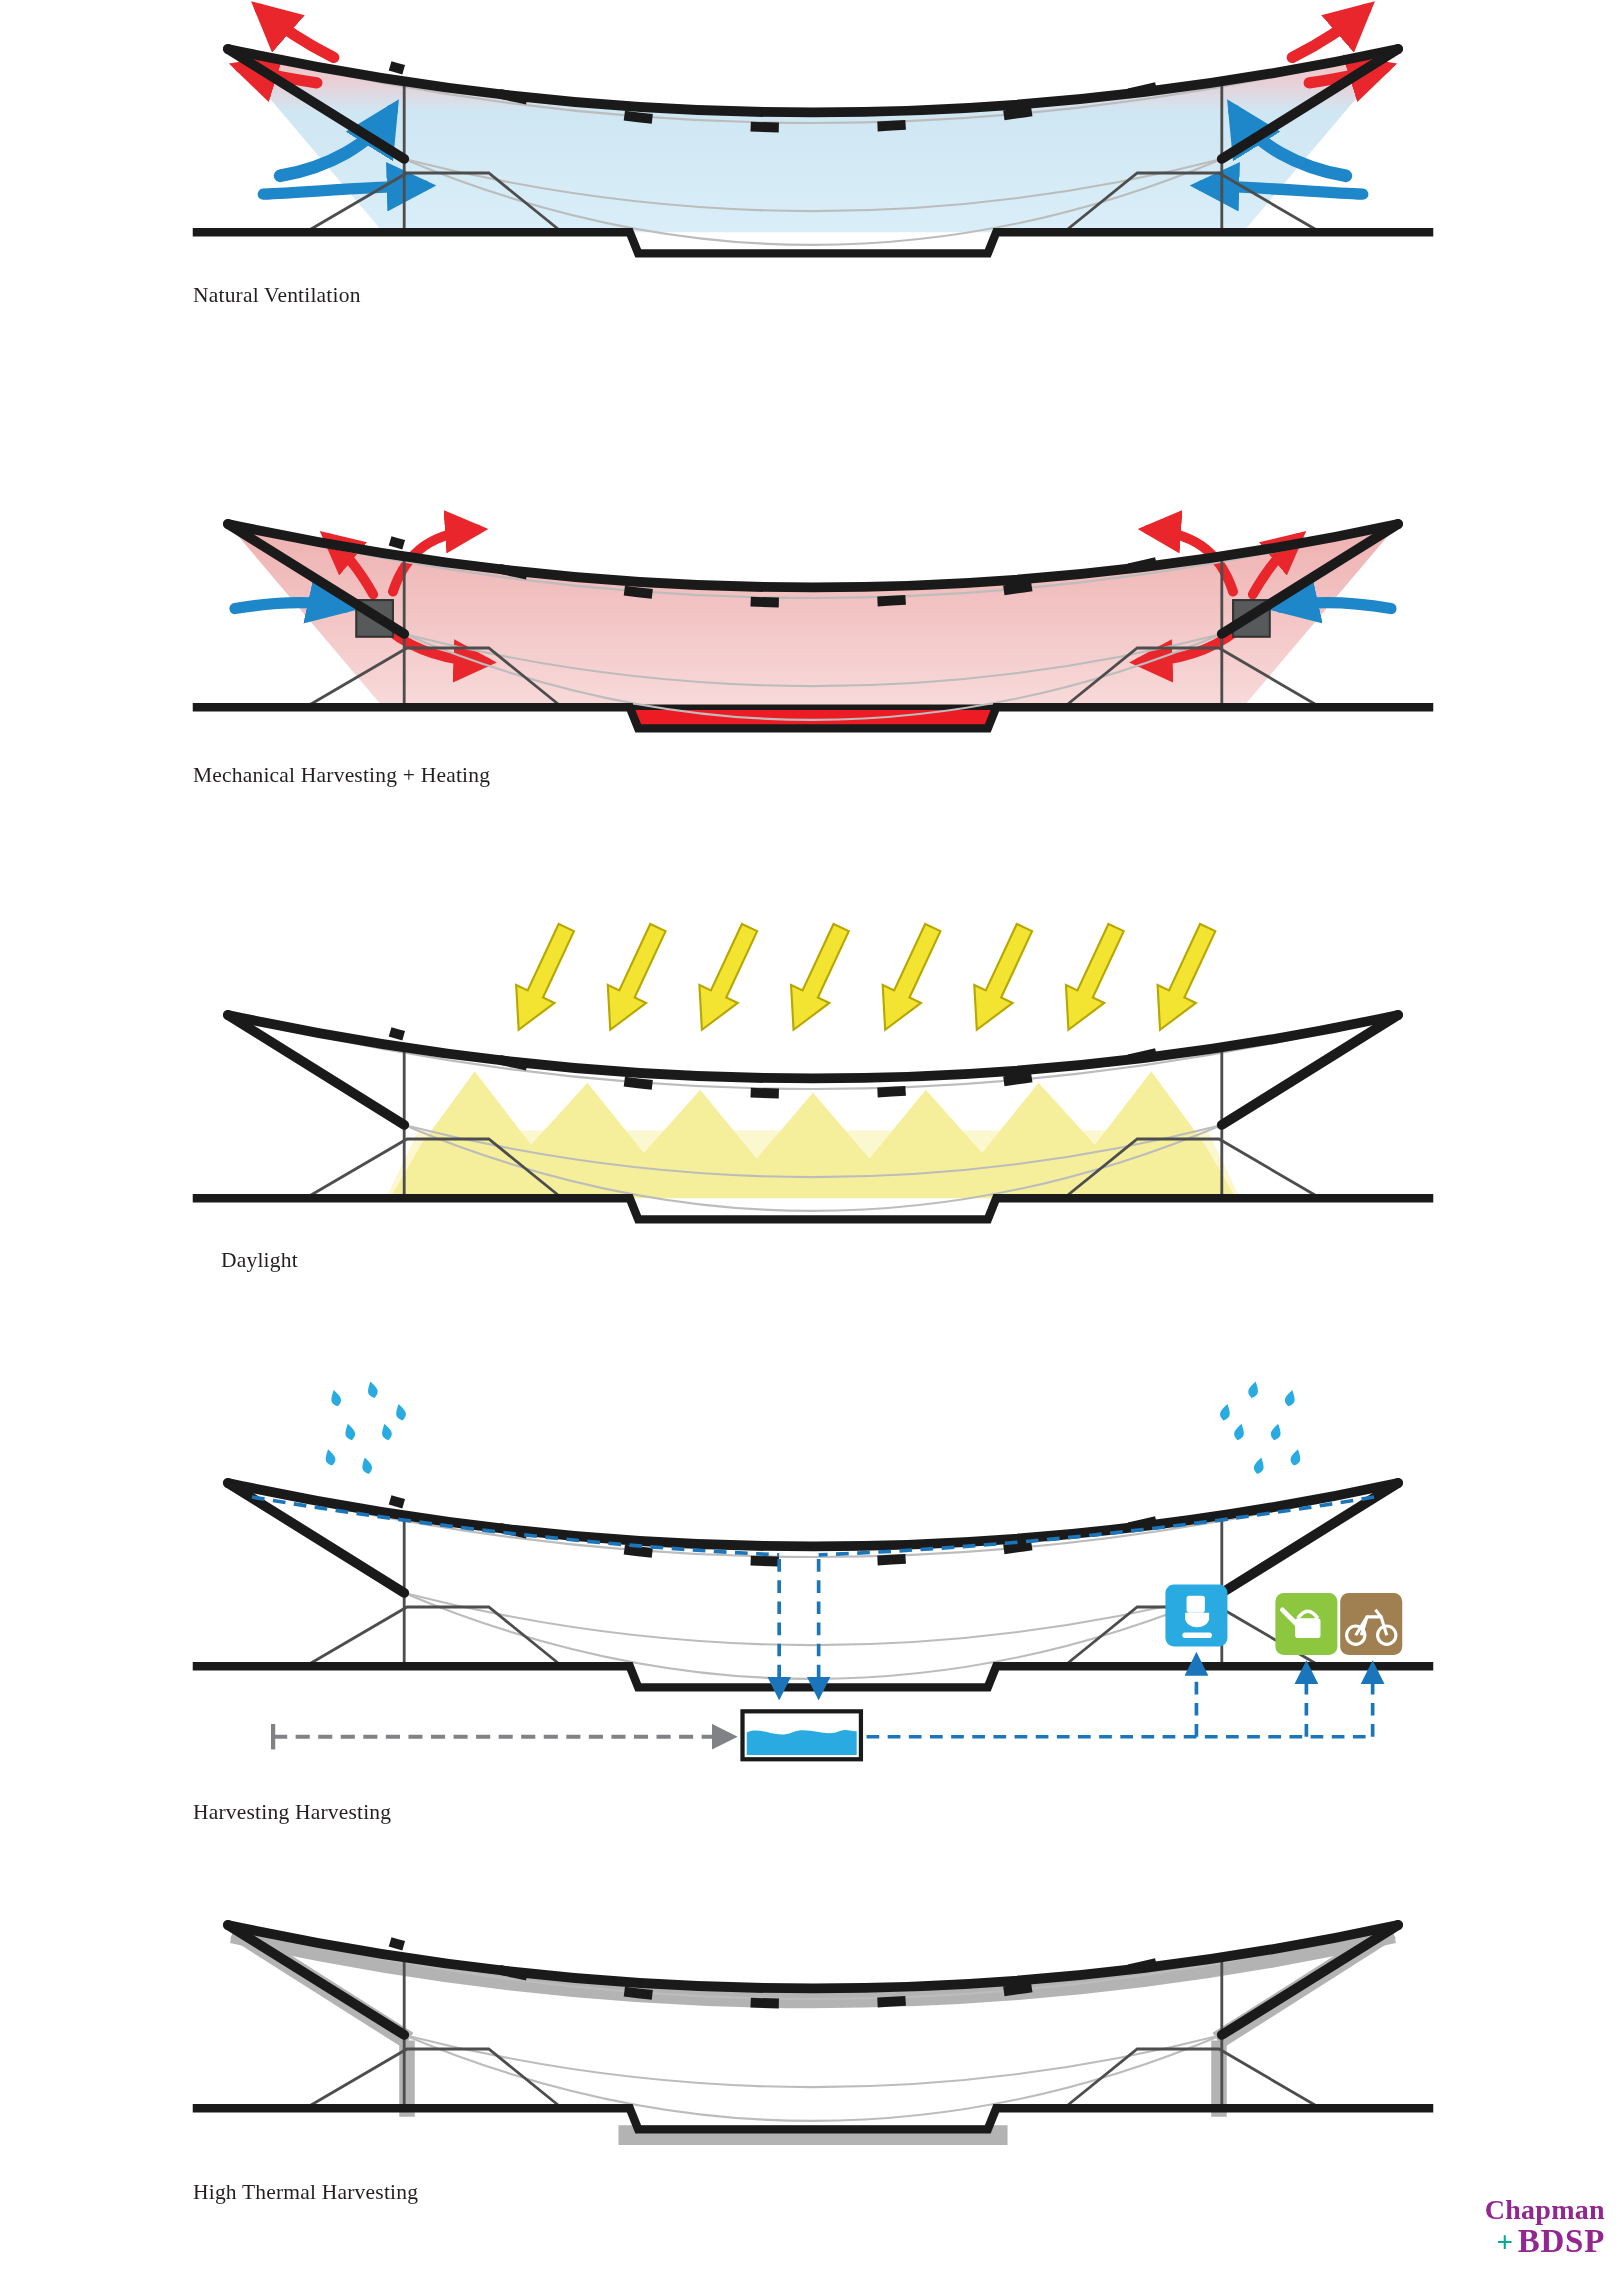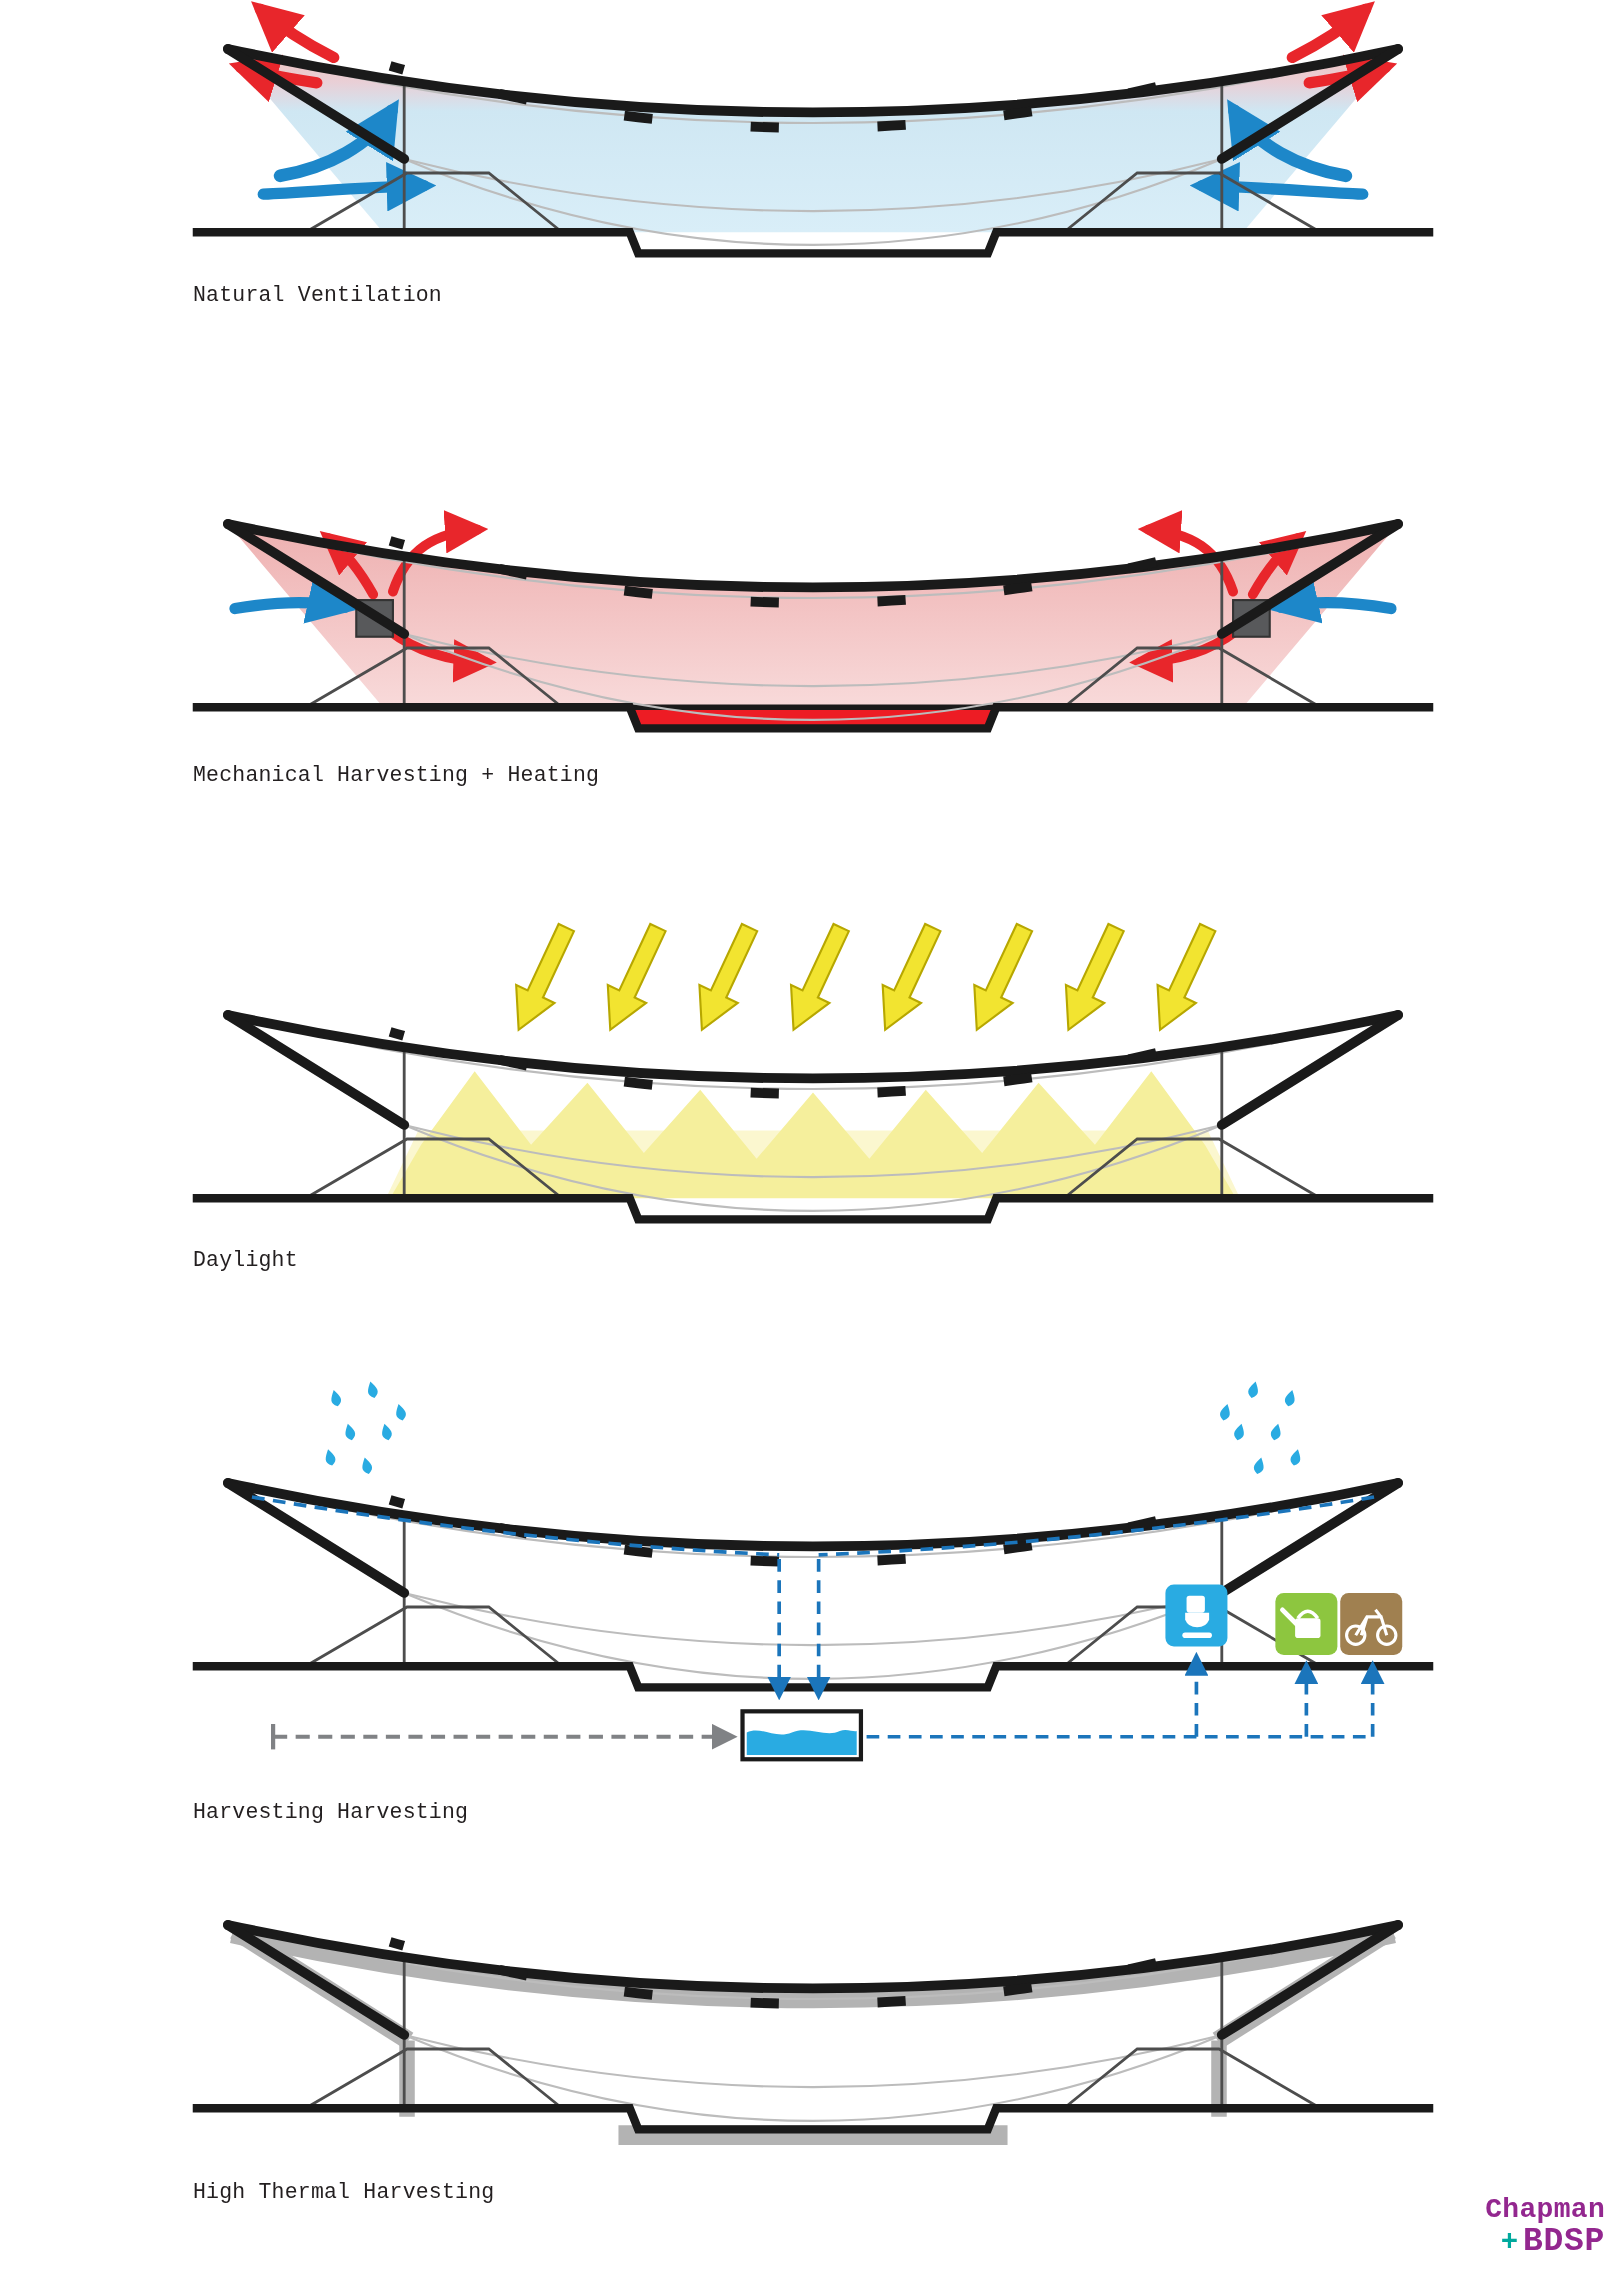--- a/index.html
+++ b/index.html
@@ -1,21 +1,21 @@
 <!DOCTYPE html>
 <html style="font-size:11px"><head>
 <meta charset="utf-8">
 <style>
   html,body{margin:0;padding:0;background:#ffffff;}
   .page{position:relative;width:1623px;height:2295px;overflow:hidden;background:#ffffff;
-        font-family:Liberation Mono, monospace;}
+        font-family:Liberation Serif, serif;}
   .diagram{position:absolute;left:192px;width:1242px;height:437px;}
   #d1{top:-92px;} #d2{top:383px;} #d3{top:874px;} #d4{top:1342px;} #d5{top:1784px;}
   .caption{position:absolute;left:193px;font-size:21.5px;color:#231f20;letter-spacing:0.2px;}
-  #cap1{top:283px;} #cap2{top:763px;} #cap3{top:1248px;} #cap4{top:1800px;} #cap5{top:2180px;}
+  #cap1{top:283px;} #cap2{top:763px;} #cap3{top:1248px;margin-left:28px;} #cap4{top:1800px;} #cap5{top:2180px;}
   .logo{position:absolute;right:18px;top:2196px;text-align:right;font-weight:bold;line-height:1.02;}
   .logo-line1{font-size:28px;color:#93278f;letter-spacing:0.3px;}
   .logo-line2{font-size:33px;color:#93278f;letter-spacing:0.7px;}
   .logo-plus{color:#00a99d;margin-right:4.2px;font-size:29px;}
   .hiddefs{position:absolute;width:0;height:0;overflow:hidden;}
 </style>
 </head>
 <body>
 
 <div class="page">

